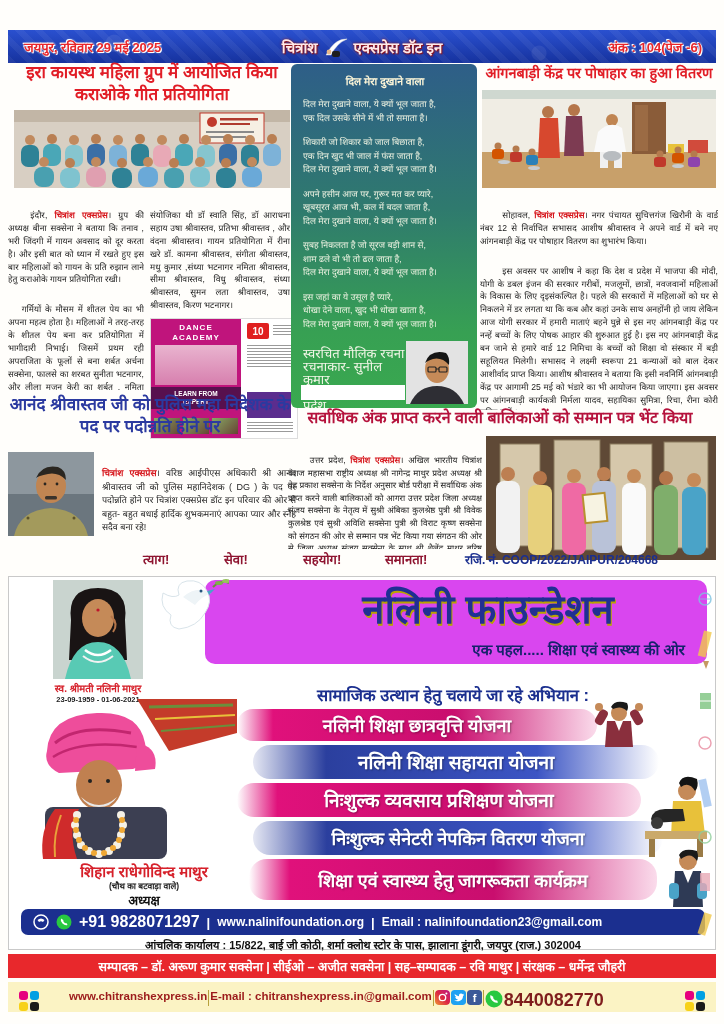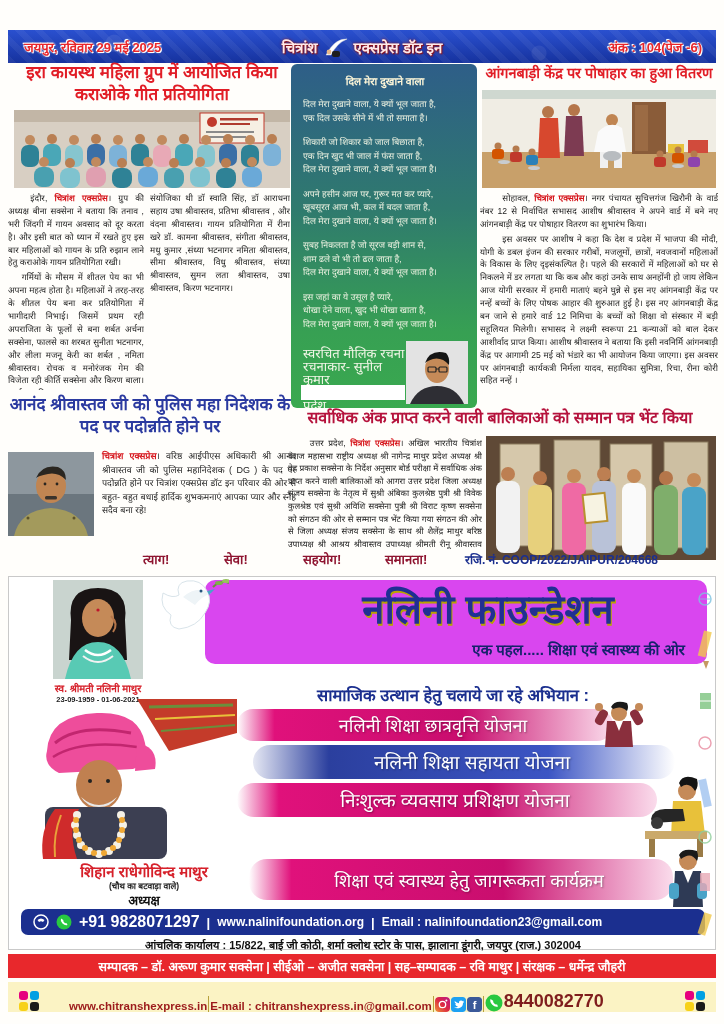--- a/index.html
+++ b/index.html
@@ -24,21 +24,21 @@
   .mast-title span{font-size:15px;font-weight:bold;color:#ffe9e9;text-shadow:1px 1px 1px #8d0f14,0 0 3px #8d0f14;white-space:nowrap;}
 
   
   .hl{font-weight:bold;text-align:center;line-height:1.28;}
   .hl-red{color:#e11d26;}
   .hl-blue{color:#2b3aa0;}
   .hl-maroon{color:#b5123c;}
 
   
   .body-txt{font-size:8.6px;line-height:1.5;color:#1d1d1d;text-align:justify;}
-  .body-txt p{margin:0 0 2px 0;}
+  .body-txt p{margin:17px 0 2px 0;}
   .indent1{text-indent:2.6em;}
   .indent2{text-indent:1.6em;}
   .brand-red{color:#d6151b;font-weight:bold;}
 
   
   #poem-box{left:291px;top:64px;width:186px;height:344px;border-radius:6px;
     background:linear-gradient(180deg,#2e5e88 0%,#2f7a6e 42%,#37a053 78%,#3aa94f 100%);
     padding:10px 10px 0 12px;box-sizing:border-box;}
   .poem-title{font-size:10.5px;font-weight:bold;color:#fdf6d8;text-align:center;margin:0 0 10px 0;}
   .stanza{font-size:8.8px;line-height:13.5px;color:#eef3e2;white-space:pre-line;margin:0 0 11px 0;}
@@ -50,39 +50,39 @@
 
   
   #nalini-ad{left:8px;top:576px;width:708px;height:374px;background:#ffffff;border:1px solid #c9c9c9;box-sizing:border-box;}
   .nal-name{font-size:10px;font-weight:bold;color:#d6202a;text-align:center;}
   .nal-dates{font-size:7.5px;font-weight:bold;color:#222;text-align:center;}
   #yellow-banner{left:196px;top:3px;width:502px;height:84px;background:#d946ef;border-radius:10px;}
   .nal-title{position:absolute;left:70px;right:6px;top:0px;text-align:center;font-size:40px;font-weight:bold;color:#202f93;text-shadow:1px 2px 0 #b7a400;white-space:nowrap;}
   .nal-tagline{position:absolute;right:22px;bottom:5px;font-size:15px;font-weight:bold;color:#15226b;white-space:nowrap;}
   .campaign{font-size:16.5px;font-weight:bold;color:#1b2f8f;text-align:center;white-space:nowrap;}
   .pill{border-radius:18px;display:flex;align-items:center;justify-content:center;
-        font-weight:normal;color:#fff;font-size:18px;white-space:nowrap;text-shadow:1px 1px 2px rgba(0,0,0,.35);padding-left:16px;}
+        font-weight:bold;color:#fff;font-size:18px;white-space:nowrap;text-shadow:1px 1px 2px rgba(0,0,0,.35);}
   .pill-pink{background:linear-gradient(90deg,rgba(224,17,123,0) 0%,#e0117b 10%,#c90e6e 60%,rgba(224,17,123,.15) 100%);}
   .pill-blue{background:linear-gradient(90deg,rgba(43,63,158,.12) 0%,#2b3f9e 18%,#3c55c4 70%,rgba(43,63,158,0) 100%);}
   .pres-name{font-size:15px;font-weight:bold;color:#d6202a;text-align:center;white-space:nowrap;}
   .pres-note{font-size:8.5px;font-weight:bold;color:#222;text-align:center;}
   .pres-title{font-size:13px;font-weight:bold;color:#111;text-align:center;}
   #contact-bar{left:12px;top:332px;width:684px;height:26px;background:#1b2f8f;border-radius:7px;
     display:flex;align-items:center;gap:7px;padding:0 12px;box-sizing:border-box;}
   .contact-phone{font-size:16px;font-weight:bold;color:#fff;white-space:nowrap;}
   .contact-sep{color:#fff;font-weight:bold;font-size:13px;}
   .contact-small{font-size:12px;font-weight:bold;color:#fff;white-space:nowrap;}
   .address-bar{left:10px;top:360px;width:688px;height:13px;font-size:11px;font-weight:bold;color:#111;text-align:center;white-space:nowrap;}
 
   
   #editors-bar{left:8px;top:954px;width:708px;height:24px;background:#e8282c;
     display:flex;align-items:center;justify-content:center;}
   #editors-bar span{font-size:12.5px;font-weight:bold;color:#fff;white-space:nowrap;}
   #footer-bar{left:8px;top:982px;width:708px;height:30px;background:#fbf3c4;
-    display:flex;align-items:flex-end;gap:1px;padding:0 10px;box-sizing:border-box;}
+    display:flex;align-items:flex-start;gap:1px;padding:8px 10px;box-sizing:border-box;}
   .foot-link{font-size:11.5px;font-weight:bold;color:#9c1b1b;white-space:nowrap;}
   .foot-div{width:1px;height:16px;background:#b7a13c;}
   .foot-phone{font-size:18px;font-weight:bold;color:#7f1d1d;white-space:nowrap;}
   .soc{width:15px;height:15px;border-radius:3px;display:inline-block;}
 
   
   #dance-ad{left:150px;top:318px;width:148px;height:121px;display:flex;border:1px solid #ddd;box-sizing:border-box;}
   .da-left{width:90px;background:#c0147c;color:#fff;position:relative;}
   .da-title{font-size:8px;font-weight:bold;text-align:center;letter-spacing:1px;margin-top:4px;line-height:1.2;}
   .da-img{position:absolute;left:4px;top:26px;width:82px;height:40px;background:linear-gradient(180deg,#e9b4cf,#d77fae);}
@@ -175,20 +175,41 @@
   </svg>
 
   <div class="abs body-txt ovh" style="left:8px;top:192px;width:136px;height:198px;">
     <p class="indent1"><span>इंदौर, </span><span class="brand-red">चित्रांश एक्सप्रेस</span><span>। ग्रुप की अध्यक्ष बीना सक्सेना ने बताया कि तनाव , भरी जिंदगी में गायन अवसाद को दूर करता है। और इसी बात को ध्यान में रखते हुए इस बार महिलाओं को गायन के प्रति रुझान लाने हेतु कराओके गायन प्रतियोगिता रखी।</span></p>
     <p class="indent2">गर्मियों के मौसम में शीतल पेय का भी अपना महत्व होता है। महिलाओं ने तरह-तरह के शीतल पेय बना कर प्रतियोगिता में भागीदारी निभाई। जिसमें प्रथम रही अपराजिता के फूलों से बना शर्बत अर्चना सक्सेना, फालसे का शरबत सुनीता भटनागर, और लीला मजनू केरी का शर्बत , नमिता श्रीवास्तव। रोचक व मनोरंजक गेम की विजेता रही कीर्ति सक्सेना और किरण बाला। कार्यक्रम की</p>
   </div>
   <div class="abs body-txt ovh" style="left:150px;top:192px;width:140px;height:124px;">
     <p>संयोजिका थी डॉ स्वाति सिंह, डॉ आराधना सहाय उषा श्रीवास्तव, प्रतिभा श्रीवास्तव , और वंदना श्रीवास्तव। गायन प्रतियोगिता में रीना खरे डॉ. कामना श्रीवास्तव, संगीता श्रीवास्तव, मधु कुमार ,संध्या भटनागर नमिता श्रीवास्तव, सीमा श्रीवास्तव, विधु श्रीवास्तव, संध्या श्रीवास्तव, सुमन लता श्रीवास्तव, उषा श्रीवास्तव, किरण भटनागर।</p>
   </div>
 
+  <div id="dance-ad" class="abs">
+    <div class="da-left">
+      <div class="da-title" style="white-space:pre-line;">DANCE
+ACADEMY</div>
+      <div class="da-img"></div>
+      <div class="da-band">LEARN FROM
+EXPERT</div>
+      <div class="da-thumbs">
+          <i></i>
+          <i></i>
+          <i></i>
+        </div>
+    </div>
+    <div class="da-right">
+      <div class="badge10">10</div>
+      <div class="micro" style="left:32px;top:6px;width:20px;height:12px;"></div>
+      <div class="micro" style="left:6px;top:26px;width:46px;height:22px;"></div>
+      <div class="da-purple"></div>
+      <div class="micro" style="left:6px;bottom:4px;width:46px;height:12px;"></div>
+    </div>
+  </div>
 
   <h2 class="abs hl hl-blue" style="left:4px;top:394px;width:292px;font-size:17px;margin:0;">आनंद श्रीवास्तव जी को पुलिस महा निदेशक के पद पर पदोन्नति होने पर</h2>
 
   <div class="abs body-txt ovh" style="left:8px;top:450px;width:288px;height:98px;font-size:9px;">
     <svg style="float:left;width:86px;height:84px;margin:2px 8px 2px 0;" viewBox="0 0 86 84">
       <rect width="86" height="84" fill="#8d979e"></rect>
       <rect y="42" width="86" height="42" fill="#6b767e"></rect>
       <path d="M6 84 Q12 58 43 56 Q74 58 80 84 Z" fill="#a39a5c"></path>
       <ellipse cx="43" cy="34" rx="15" ry="17" fill="#c08552"></ellipse>
       <path d="M28 26 Q34 12 50 15 Q58 18 58 28 Q50 20 40 22 Q30 24 28 26 Z" fill="#2a2620"></path>
@@ -342,20 +363,21 @@
       <path d="M56 10 Q64 2 72 6" stroke="#6a8f3c" stroke-width="2" fill="none"></path>
       <ellipse cx="62" cy="6" rx="4" ry="2" fill="#7fae4b"></ellipse>
         <ellipse cx="69" cy="4" rx="4" ry="2" fill="#98c25e"></ellipse>
     </svg>
 
     <div class="abs campaign" style="left:236px;top:106px;width:416px;">सामाजिक उत्थान हेतु चलाये जा रहे अभियान :</div>
 
     <div class="abs pill pill-pink" style="left:228px;top:132px;width:360px;height:32px;">नलिनी शिक्षा छात्रवृत्ति योजना</div>
     <div class="abs pill pill-blue" style="left:244px;top:168px;width:406px;height:34px;font-size:19px;">नलिनी शिक्षा सहायता योजना</div>
     <div class="abs pill pill-pink" style="left:228px;top:206px;width:404px;height:34px;font-size:19px;">निःशुल्क व्यवसाय प्रशिक्षण योजना</div>
+    <div class="abs pill pill-blue" style="left:244px;top:244px;width:410px;height:34px;">निःशुल्क सेनेटरी नेपकिन वितरण योजना</div>
     <div class="abs pill pill-pink" style="left:240px;top:282px;width:408px;height:41px;">शिक्षा एवं स्वास्थ्य हेतु जागरूकता कार्यक्रम</div>
 
     <svg class="abs" style="left:578px;top:120px;" width="64" height="52" viewBox="0 0 64 52">
       <circle cx="32" cy="16" r="8" fill="#c58a58"></circle>
       <path d="M24 10 Q28 2 40 6 Q42 10 40 14 Q34 8 26 12 Z" fill="#1a1a1a"></path>
       <path d="M20 24 L44 24 L46 50 L18 50 Z" fill="#8a2f3d"></path>
       <path d="M28 24 L36 24 L32 34 Z" fill="#ffffff"></path>
       <rect x="10" y="12" width="9" height="16" rx="4" fill="#8a2f3d" transform="rotate(30 14 20)"></rect>
       <rect x="45" y="12" width="9" height="16" rx="4" fill="#8a2f3d" transform="rotate(-30 50 20)"></rect>
       <circle cx="12" cy="10" r="4" fill="#c58a58"></circle>

